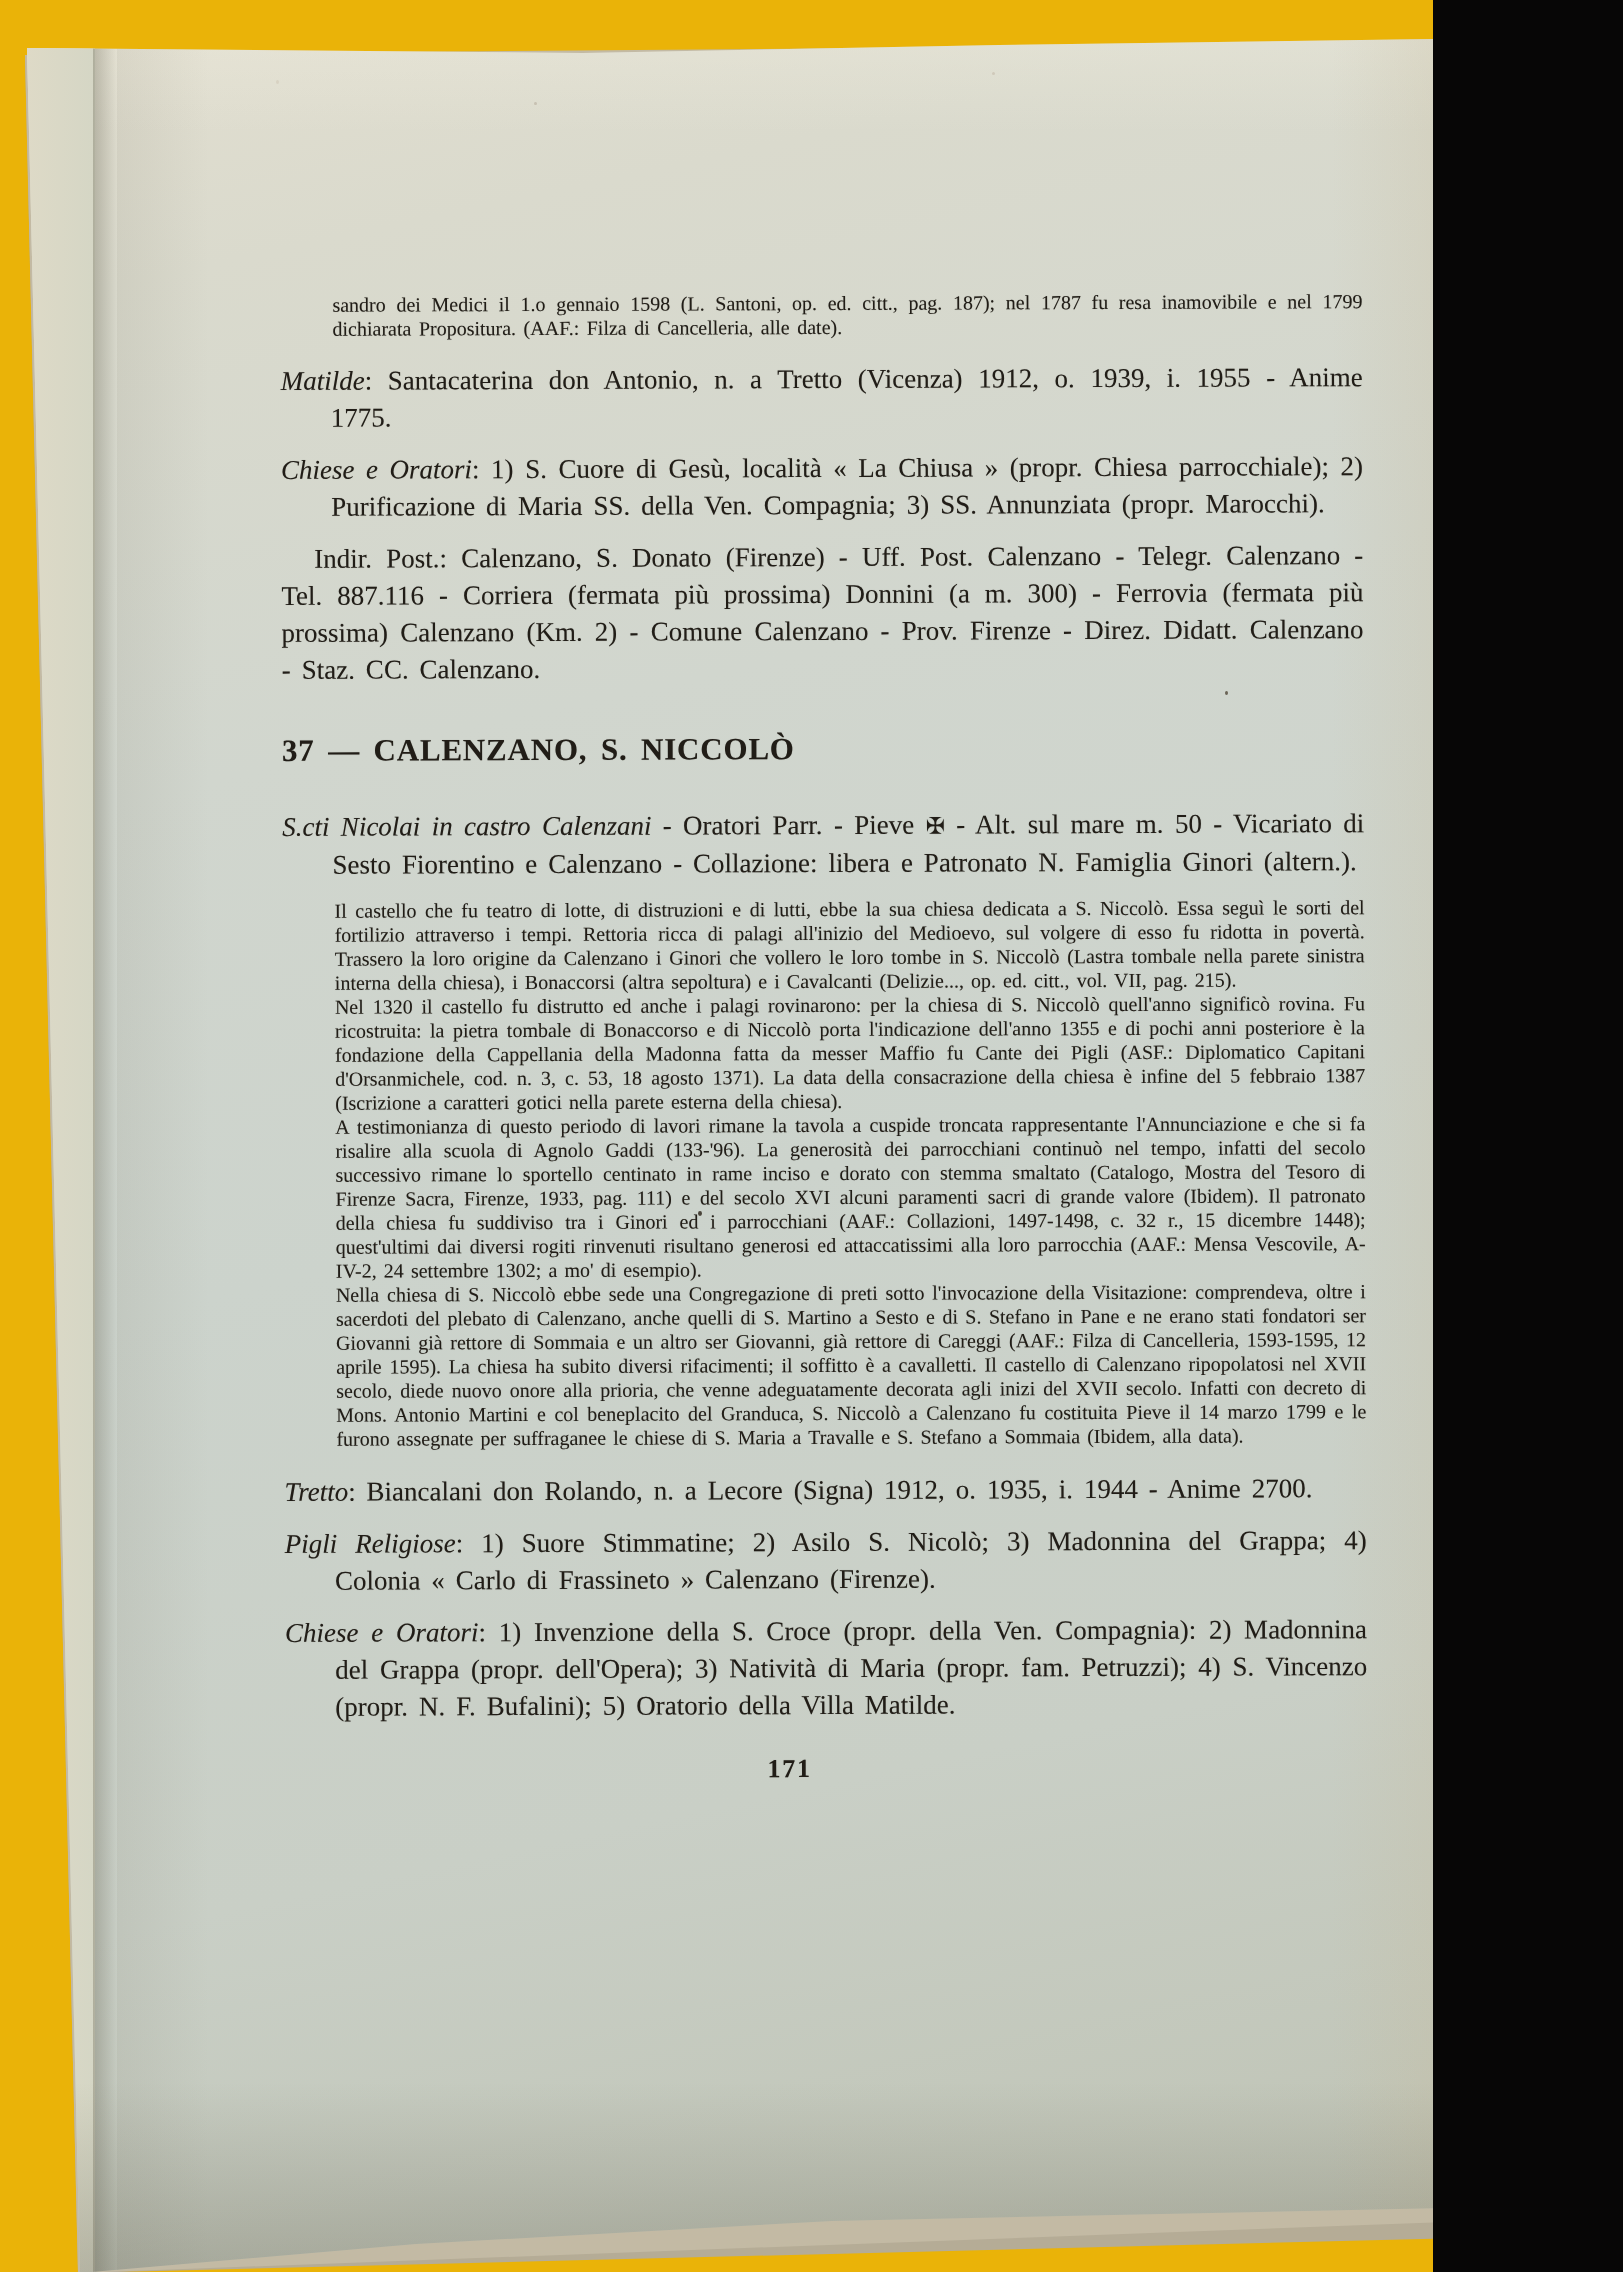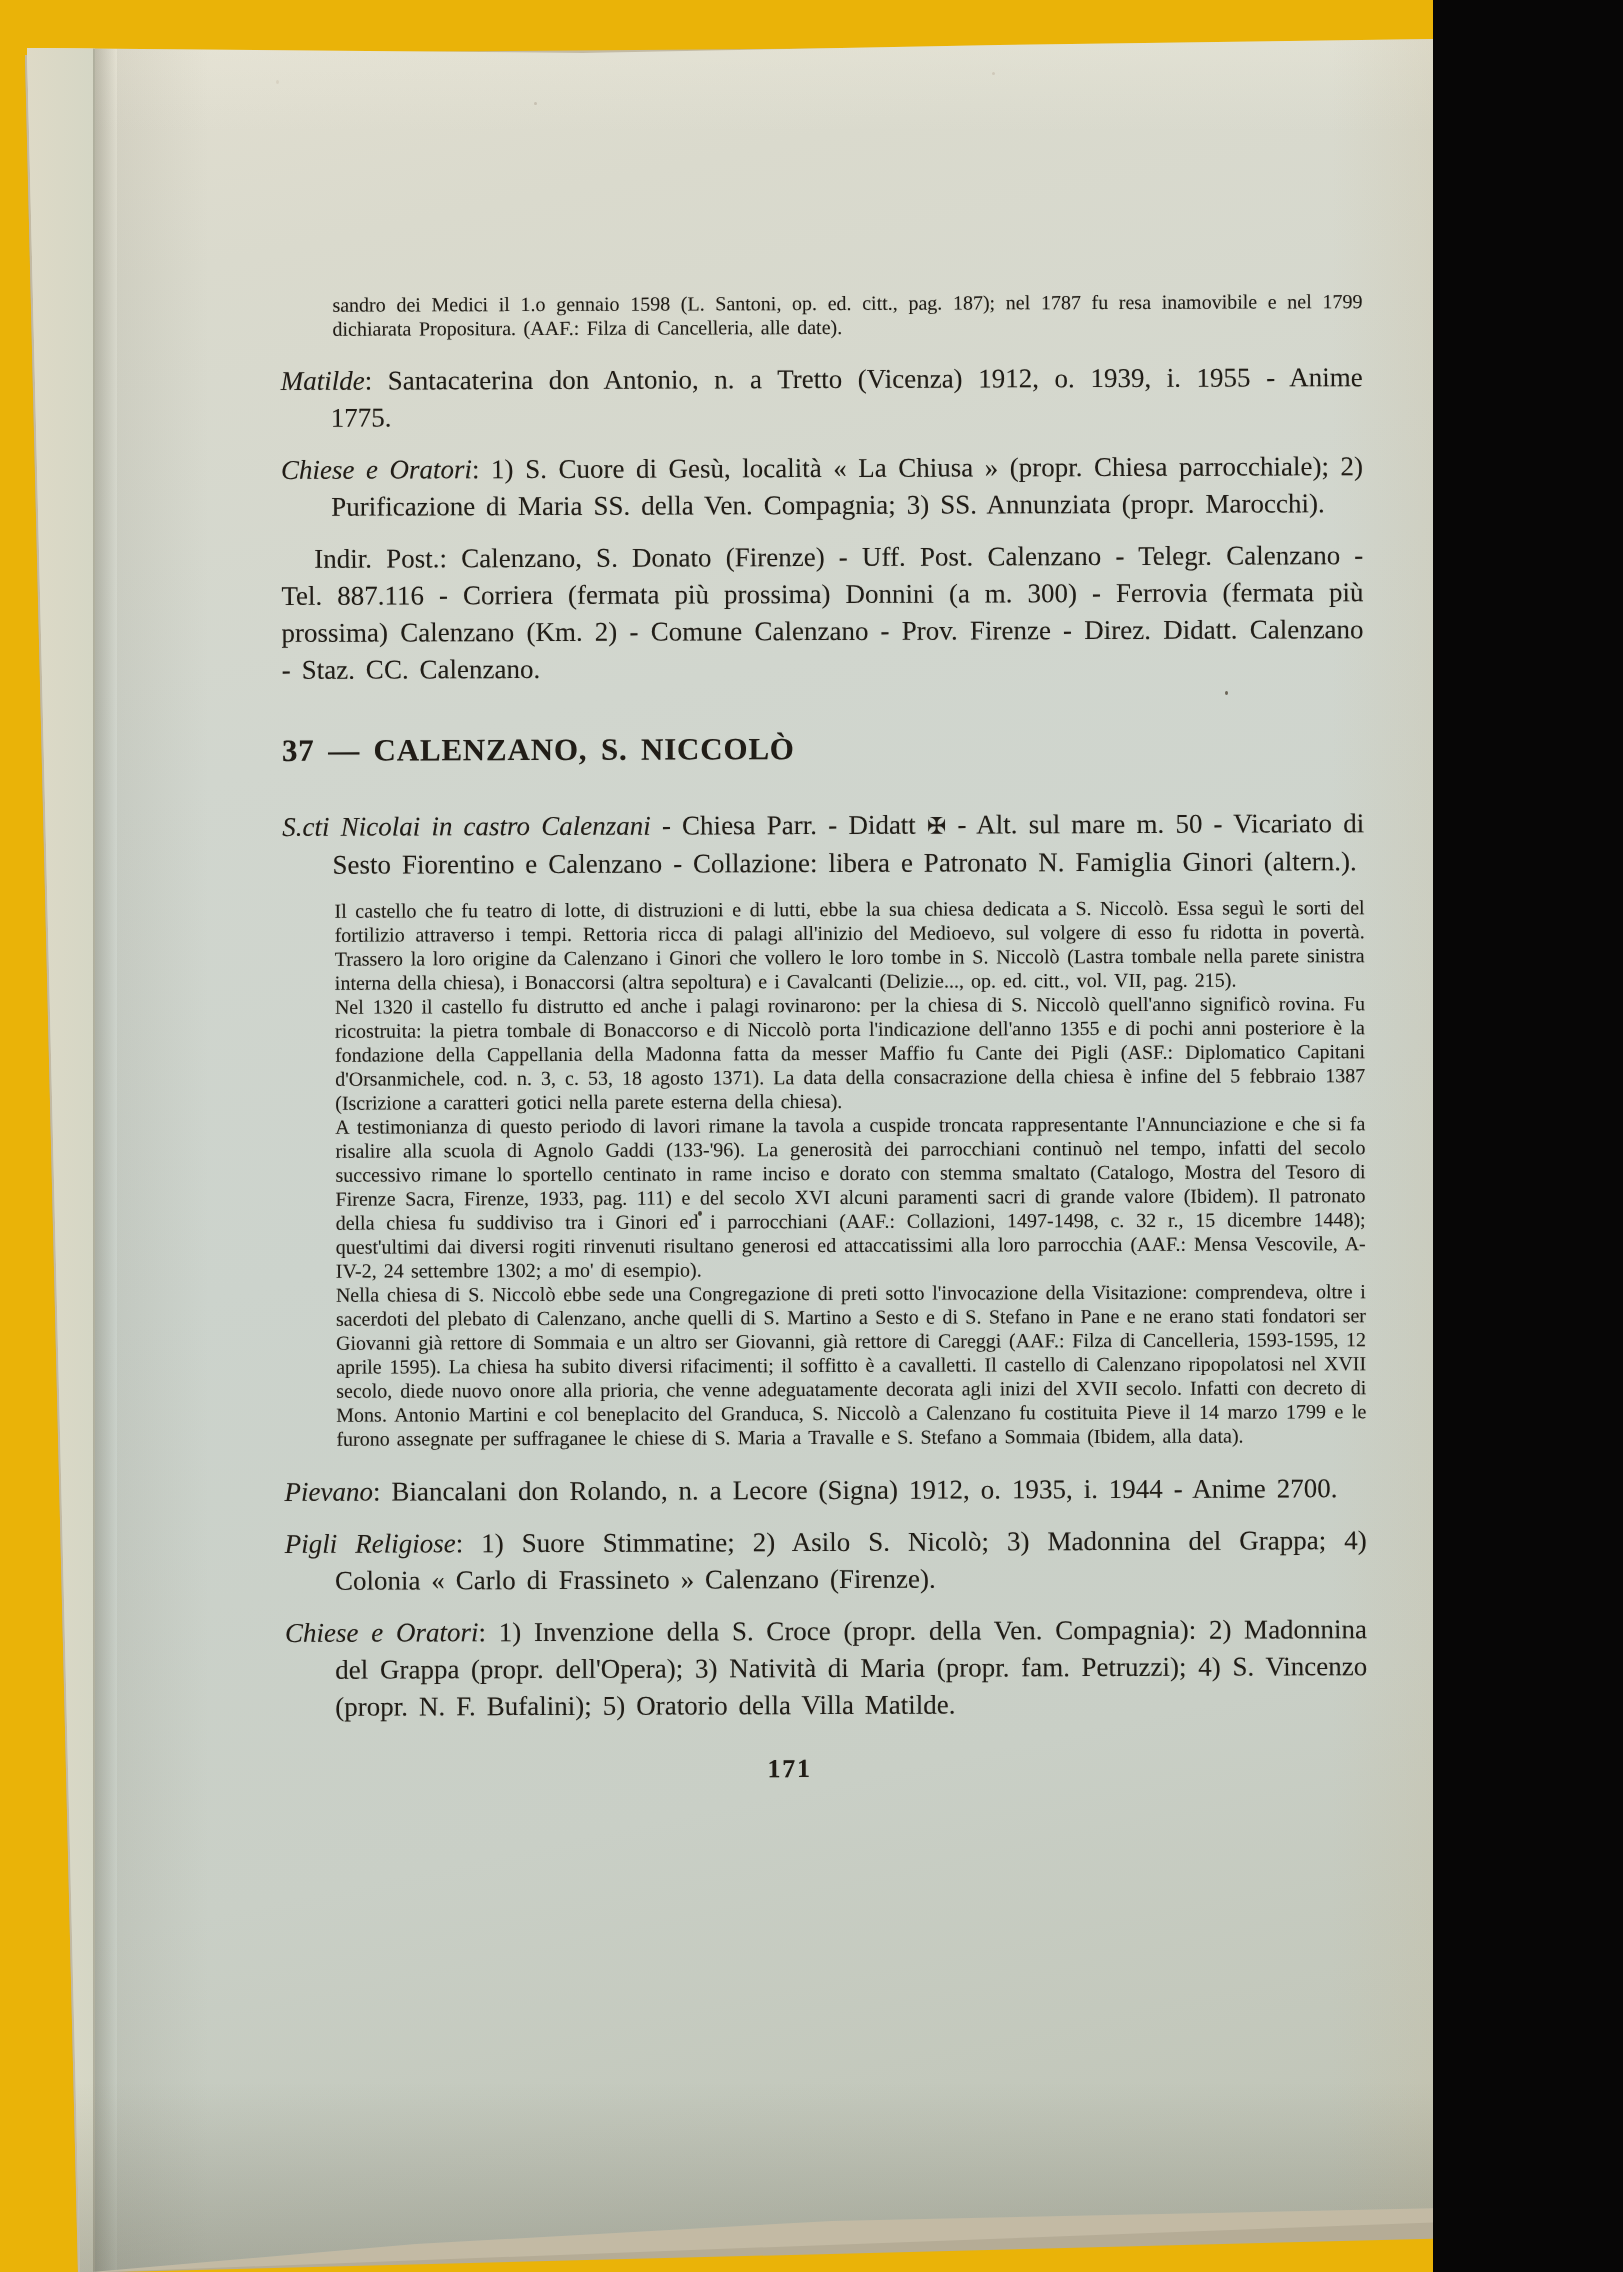--- a/index.html
+++ b/index.html
@@ -97,28 +97,28 @@
     <p class="fnote">sandro dei Medici il 1.o gennaio 1598 (L. Santoni, op. ed. citt., pag. 187); nel 1787 fu resa inamovibile e nel 1799 dichiarata Propositura. (AAF.: Filza di Cancelleria, alle date).</p>
 
     <p class="entry"><span class="lbl">Matilde</span><span>: Santacaterina don Antonio, n. a Tretto (Vicenza) 1912, o. 1939, i. 1955 - Anime 1775.</span></p>
 
     <p class="entry"><span class="lbl">Chiese e Oratori</span><span>: 1) S. Cuore di Gesù, località « La Chiusa » (propr. Chiesa parrocchiale); 2) Purificazione di Maria SS. della Ven. Compagnia; 3) SS. Annunziata (propr. Marocchi).</span></p>
 
     <p class="indir">Indir. Post.: Calenzano, S. Donato (Firenze) - Uff. Post. Calenzano - Telegr. Calenzano - Tel. 887.116 - Corriera (fermata più prossima) Donnini (a m. 300) - Ferrovia (fermata più prossima) Calenzano (Km. 2) - Comune Calenzano - Prov. Firenze - Direz. Didatt. Calenzano - Staz. CC. Calenzano.</p>
 
     <h2 class="heading">37 — CALENZANO, S. NICCOLÒ</h2>
 
-    <p class="entry"><span class="lbl">S.cti Nicolai in castro Calenzani</span><span> - Chiesa Parr. - Didatt </span><span class="cross">✠</span><span> - Alt. sul mare m. 50 - Vicariato di Sesto Fiorentino e Calenzano - Collazione: libera e Patronato N. Famiglia Ginori (altern.).</span></p>
+    <p class="entry"><span class="lbl">S.cti Nicolai in castro Calenzani</span><span> - Oratori Parr. - Pieve </span><span class="cross">✠</span><span> - Alt. sul mare m. 50 - Vicariato di Sesto Fiorentino e Calenzano - Collazione: libera e Patronato N. Famiglia Ginori (altern.).</span></p>
 
     <p class="small">Il castello che fu teatro di lotte, di distruzioni e di lutti, ebbe la sua chiesa dedicata a S. Niccolò. Essa seguì le sorti del fortilizio attraverso i tempi. Rettoria ricca di palagi all'inizio del Medioevo, sul volgere di esso fu ridotta in povertà. Trassero la loro origine da Calenzano i Ginori che vollero le loro tombe in S. Niccolò (Lastra tombale nella parete sinistra interna della chiesa), i Bonaccorsi (altra sepoltura) e i Cavalcanti (Delizie..., op. ed. citt., vol. VII, pag. 215).</p>
     <p class="small">Nel 1320 il castello fu distrutto ed anche i palagi rovinarono: per la chiesa di S. Niccolò quell'anno significò rovina. Fu ricostruita: la pietra tombale di Bonaccorso e di Niccolò porta l'indicazione dell'anno 1355 e di pochi anni posteriore è la fondazione della Cappellania della Madonna fatta da messer Maffio fu Cante dei Pigli (ASF.: Diplomatico Capitani d'Orsanmichele, cod. n. 3, c. 53, 18 agosto 1371). La data della consacrazione della chiesa è infine del 5 febbraio 1387 (Iscrizione a caratteri gotici nella parete esterna della chiesa).</p>
     <p class="small">A testimonianza di questo periodo di lavori rimane la tavola a cuspide troncata rappresentante l'Annunciazione e che si fa risalire alla scuola di Agnolo Gaddi (133-'96). La generosità dei parrocchiani continuò nel tempo, infatti del secolo successivo rimane lo sportello centinato in rame inciso e dorato con stemma smaltato (Catalogo, Mostra del Tesoro di Firenze Sacra, Firenze, 1933, pag. 111) e del secolo XVI alcuni paramenti sacri di grande valore (Ibidem). Il patronato della chiesa fu suddiviso tra i Ginori ed i parrocchiani (AAF.: Collazioni, 1497-1498, c. 32 r., 15 dicembre 1448); quest'ultimi dai diversi rogiti rinvenuti risultano generosi ed attaccatissimi alla loro parrocchia (AAF.: Mensa Vescovile, A-IV-2, 24 settembre 1302; a mo' di esempio).</p>
     <p class="small last">Nella chiesa di S. Niccolò ebbe sede una Congregazione di preti sotto l'invocazione della Visitazione: comprendeva, oltre i sacerdoti del plebato di Calenzano, anche quelli di S. Martino a Sesto e di S. Stefano in Pane e ne erano stati fondatori ser Giovanni già rettore di Sommaia e un altro ser Giovanni, già rettore di Careggi (AAF.: Filza di Cancelleria, 1593-1595, 12 aprile 1595). La chiesa ha subito diversi rifacimenti; il soffitto è a cavalletti. Il castello di Calenzano ripopolatosi nel XVII secolo, diede nuovo onore alla prioria, che venne adeguatamente decorata agli inizi del XVII secolo. Infatti con decreto di Mons. Antonio Martini e col beneplacito del Granduca, S. Niccolò a Calenzano fu costituita Pieve il 14 marzo 1799 e le furono assegnate per suffraganee le chiese di S. Maria a Travalle e S. Stefano a Sommaia (Ibidem, alla data).</p>
 
-    <p class="entry"><span class="lbl">Pievano</span><span>: Biancalani don Rolando, n. a Lecore (Signa) 1912, o. 1935, i. 1944 - Anime 2700.</span></p>
+    <p class="entry"><span class="lbl">Tretto</span><span>: Biancalani don Rolando, n. a Lecore (Signa) 1912, o. 1935, i. 1944 - Anime 2700.</span></p>
 
     <p class="entry"><span class="lbl">Pigli Religiose</span><span>: 1) Suore Stimmatine; 2) Asilo S. Nicolò; 3) Madonnina del Grappa; 4) Colonia « Carlo di Frassineto » Calenzano (Firenze).</span></p>
 
     <p class="entry"><span class="lbl">Chiese e Oratori</span><span>: 1) Invenzione della S. Croce (propr. della Ven. Compagnia): 2) Madonnina del Grappa (propr. dell'Opera); 3) Natività di Maria (propr. fam. Petruzzi); 4) S. Vincenzo (propr. N. F. Bufalini); 5) Oratorio della Villa Matilde.</span></p>
 
     <div class="pagenum-row">171</div>
 
   </div>
 </div>
 

